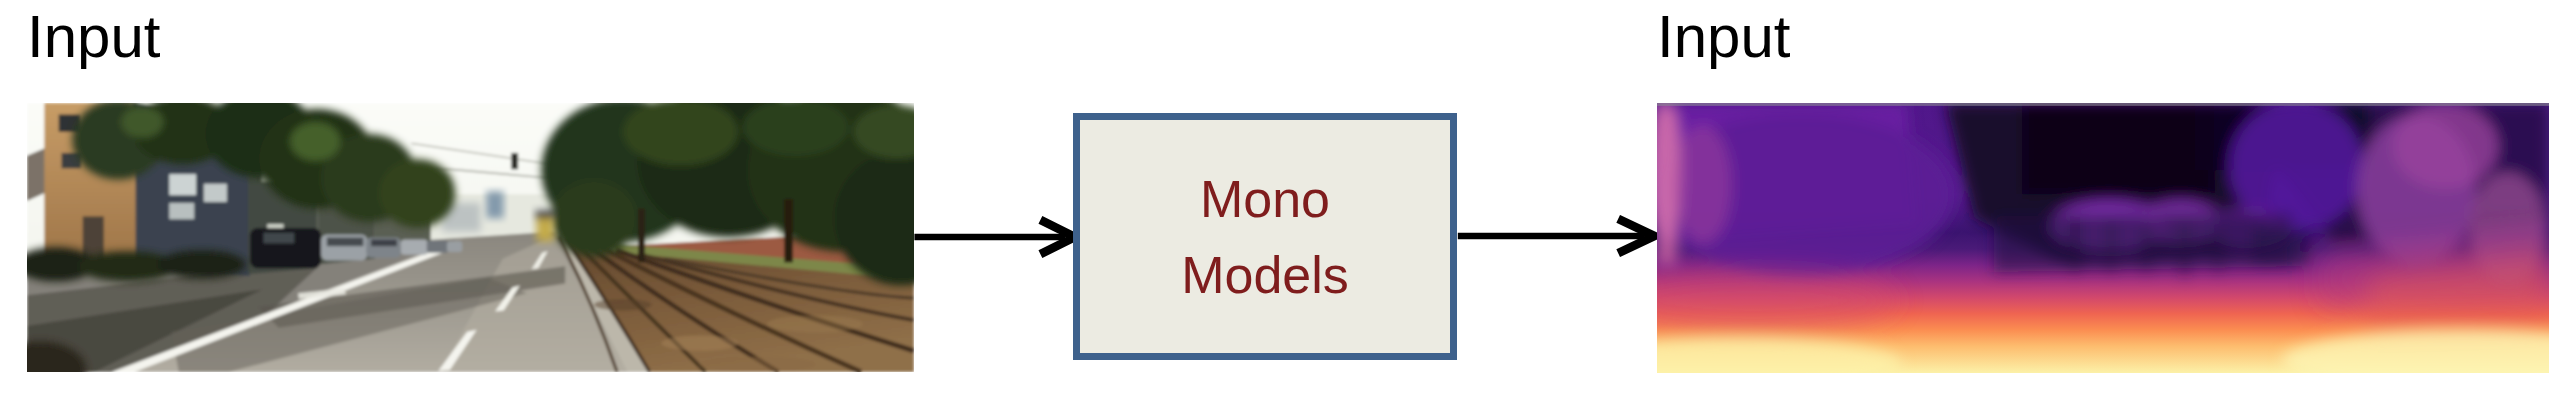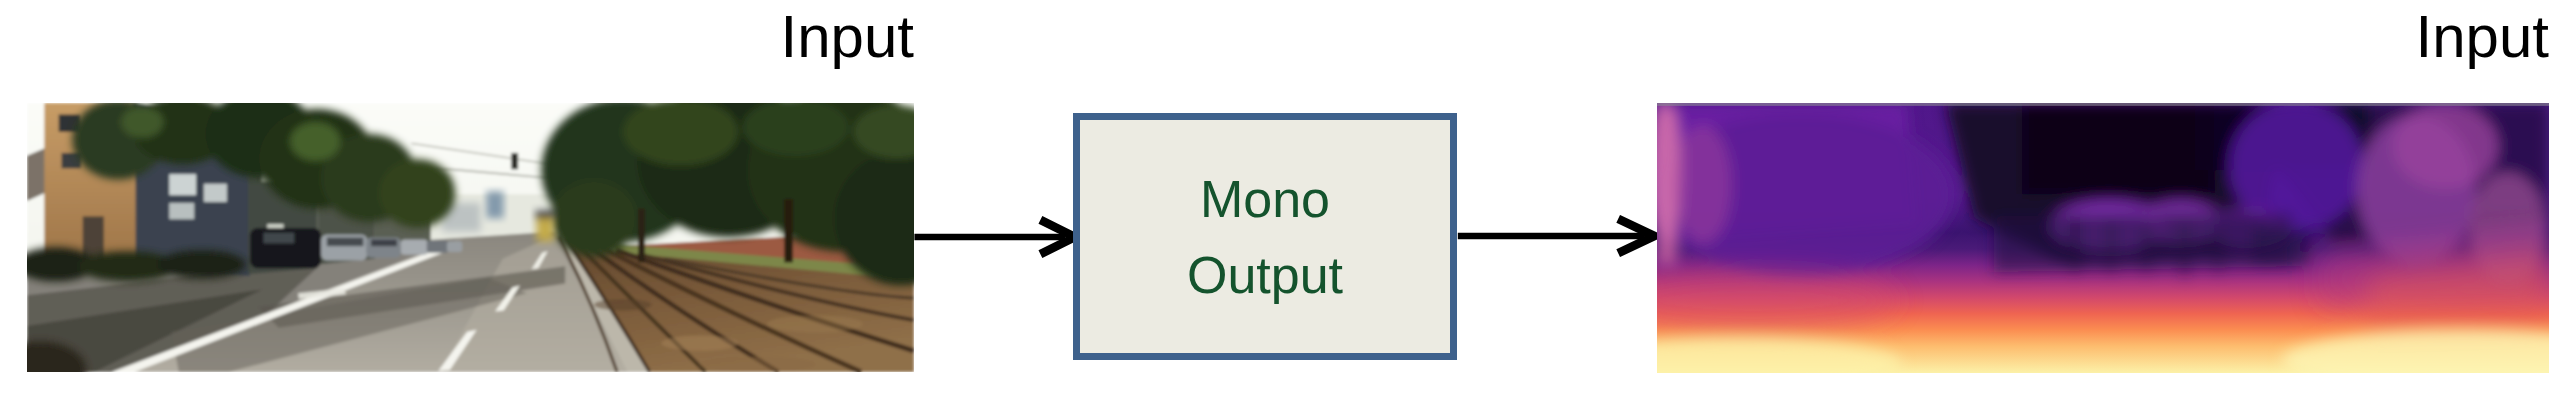--- a/index.html
+++ b/index.html
@@ -7,21 +7,21 @@
     position: relative;
     width: 2576px;
     height: 417px;
     background: #ffffff;
     overflow: hidden;
     font-family: "Liberation Sans", sans-serif;
   }
   .fig-title {
     position: absolute;
     top: 3.8px;
-    text-align: right;
+    text-align: left;
     font-size: 60px;
     line-height: 1.1;
     color: #000000;
     letter-spacing: 0px;
   }
   .title-input  { left: 27px;   width: 887px; }
   .title-output { left: 1657px; width: 892px; }
 
   .photo {
     position: absolute;
@@ -40,21 +40,21 @@
     border: 7.7px solid #3e618c;
     display: flex;
     flex-direction: column;
     align-items: center;
     justify-content: center;
   }
   .model-box .line {
     display: block;
     font-size: 52px;
     line-height: 76px;
-    color: #14532d;
+    color: #7f1d1d;
     text-align: center;
   }
   .arrow { position: absolute; }
   .arrow-1 { left: 912px;  top: 216px; }
   .arrow-2 { left: 1455px; top: 215px; }
 </style>
 </head>
 <body>
 
 <div class="canvas">
@@ -209,21 +209,21 @@
     </svg>
   </div>
 
   <svg class="arrow arrow-1" width="169" height="42" viewBox="0 0 176 44">
     <line x1="2" y1="22" x2="160" y2="22" stroke="#000000" stroke-width="7"></line>
     <polyline points="134,4 170,22 134,40" fill="none" stroke="#000000" stroke-width="9" stroke-linejoin="miter"></polyline>
   </svg>
 
   <div class="model-box">
     <span class="line">Mono</span>
-    <span class="line">Output</span>
+    <span class="line">Models</span>
   </div>
 
   <svg class="arrow arrow-2" width="208" height="42" viewBox="0 0 216 44">
     <line x1="2" y1="22" x2="198" y2="22" stroke="#000000" stroke-width="7"></line>
     <polyline points="170,4 208,22 170,40" fill="none" stroke="#000000" stroke-width="9" stroke-linejoin="miter"></polyline>
   </svg>
 
   <div class="photo photo-output">
     <svg viewBox="0 0 928 281" preserveAspectRatio="none">
       <defs>

